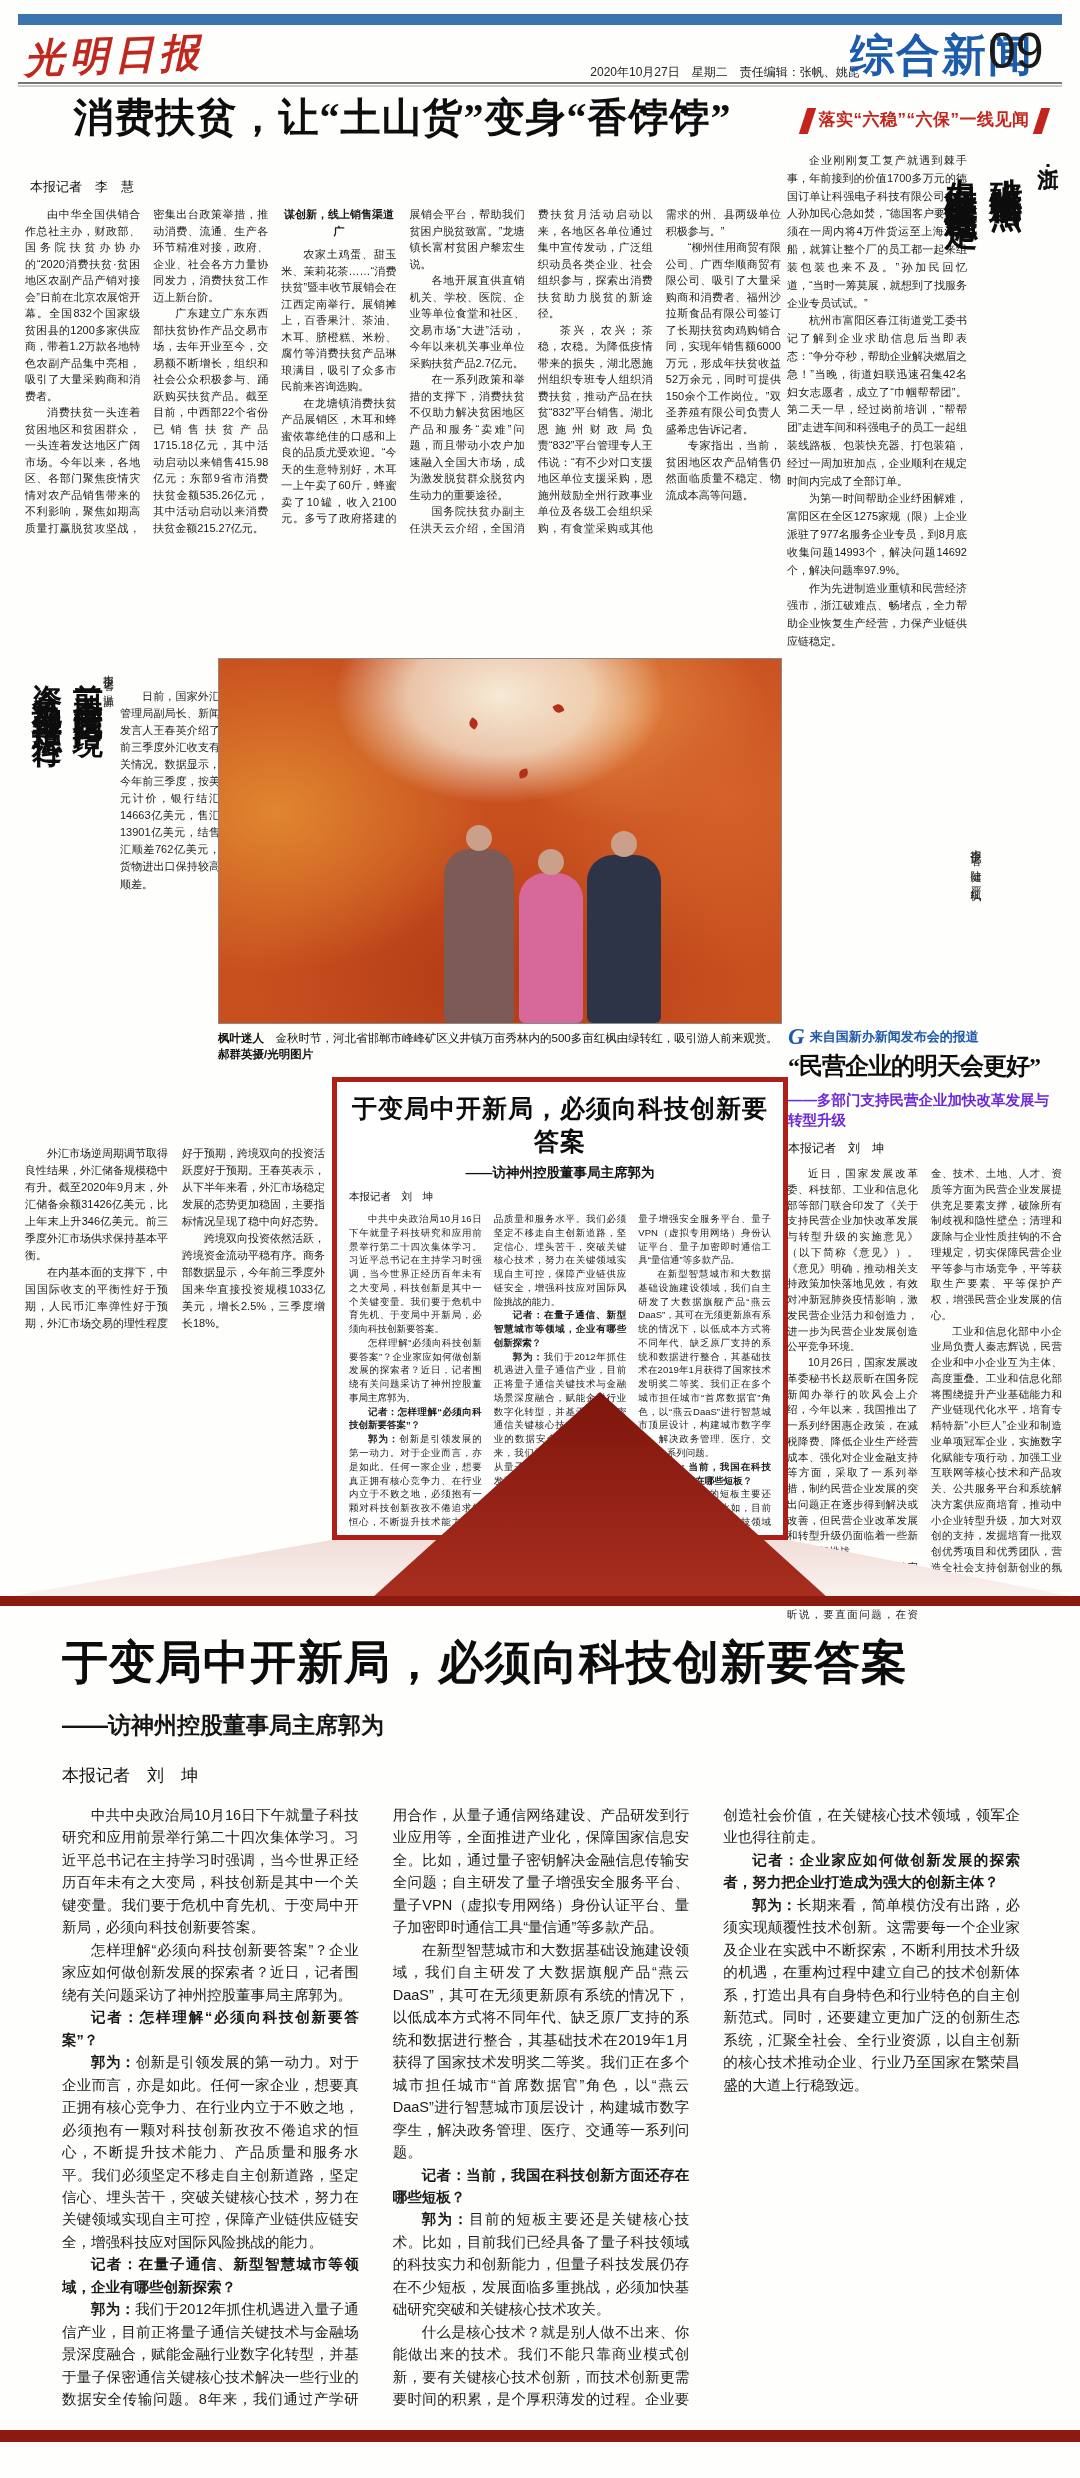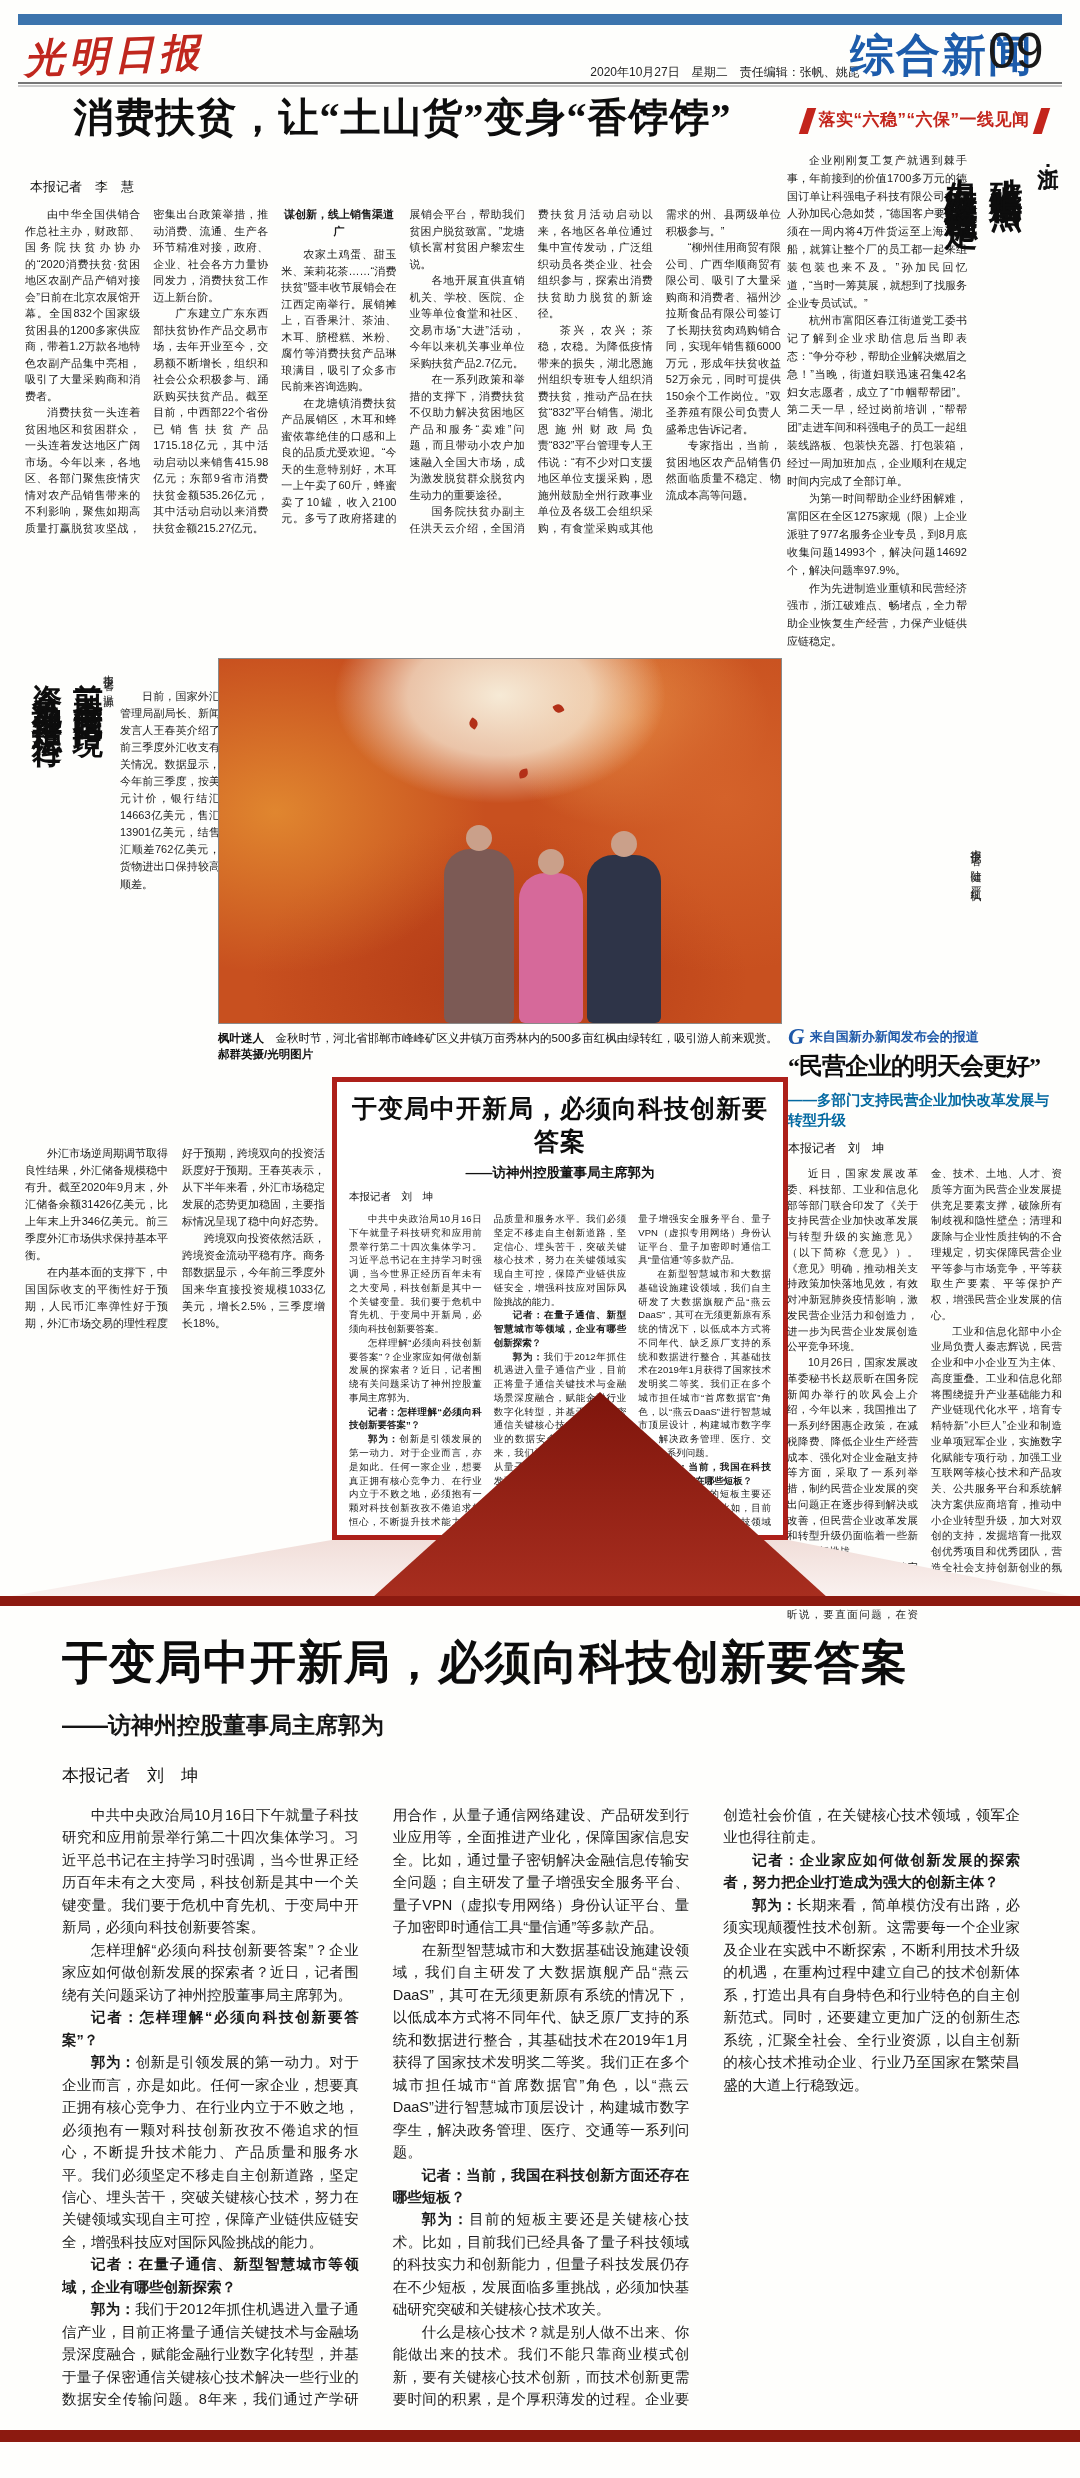--- a/index.html
+++ b/index.html
@@ -80,21 +80,21 @@
   .m-sub{left:62px;top:1710px;width:700px;font-size:23px;font-weight:bold;color:#151515;}
   .m-byline{left:62px;top:1764px;font-size:17px;color:#111;}
   .m-body{left:62px;top:1804px;width:958px;height:616px;column-count:3;column-gap:34px;column-fill:auto;
           font-size:14.5px;line-height:1.55;overflow:hidden;}
   
   .e-kicker{left:788px;top:1024px;width:276px;display:flex;align-items:center;gap:5px;}
   .e-g{font-size:23px;font-weight:900;font-style:italic;color:#1e58a8;font-family:"Liberation Serif",serif;}
   .e-kicker-text{font-size:13px;font-weight:bold;color:#1e58a8;white-space:nowrap;}
   .e-headline{left:788px;top:1050px;width:276px;font-size:24px;font-weight:900;color:#0d0d0d;
               font-family:"Liberation Serif",serif;letter-spacing:-1px;white-space:nowrap;}
-  .e-sub{left:788px;top:1090px;width:274px;font-size:14.5px;font-weight:bold;line-height:1.4;color:#0369a1;}
+  .e-sub{left:788px;top:1090px;width:274px;font-size:14.5px;font-weight:bold;line-height:1.4;color:#6d28d9;}
   .e-byline{left:788px;top:1140px;font-size:12px;color:#111;}
   .e-body{left:787px;top:1166px;width:275px;height:464px;column-count:2;column-gap:13px;column-fill:auto;
           font-size:10.5px;line-height:1.5;overflow:hidden;}
 </style>
 </head>
 <body>
 
 <div class="page">
 
   <div class="abs topbar"></div>

